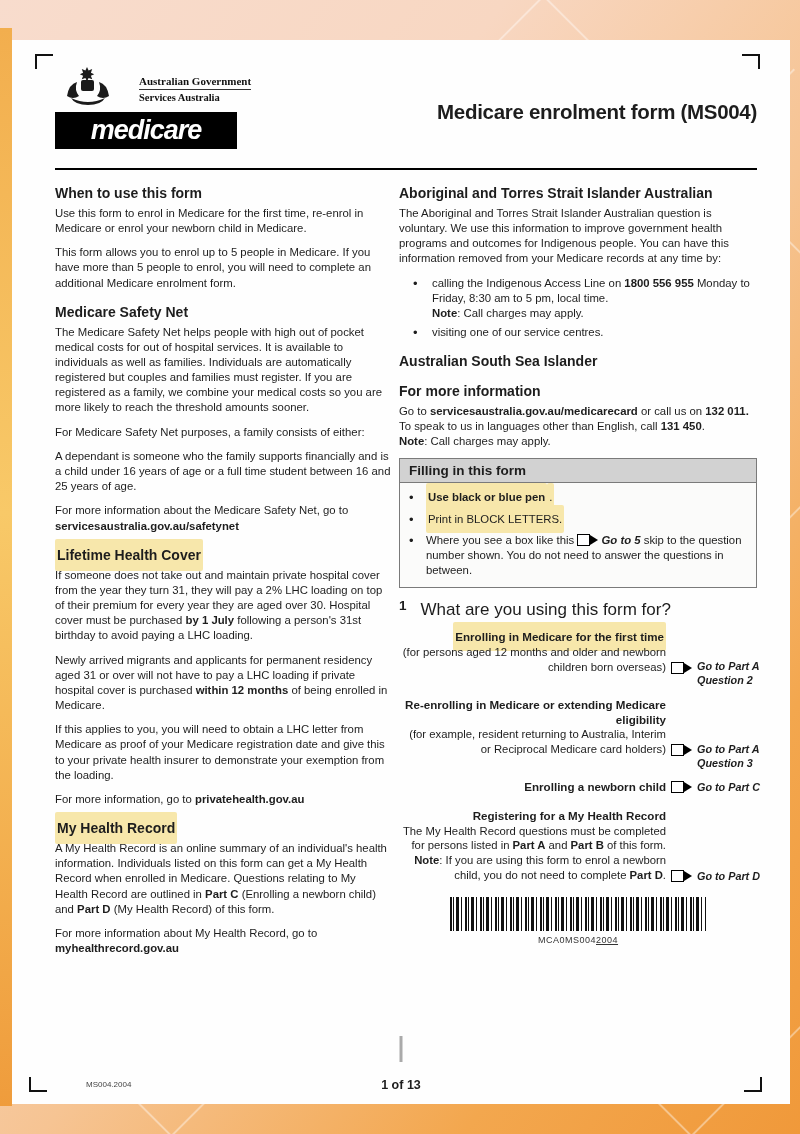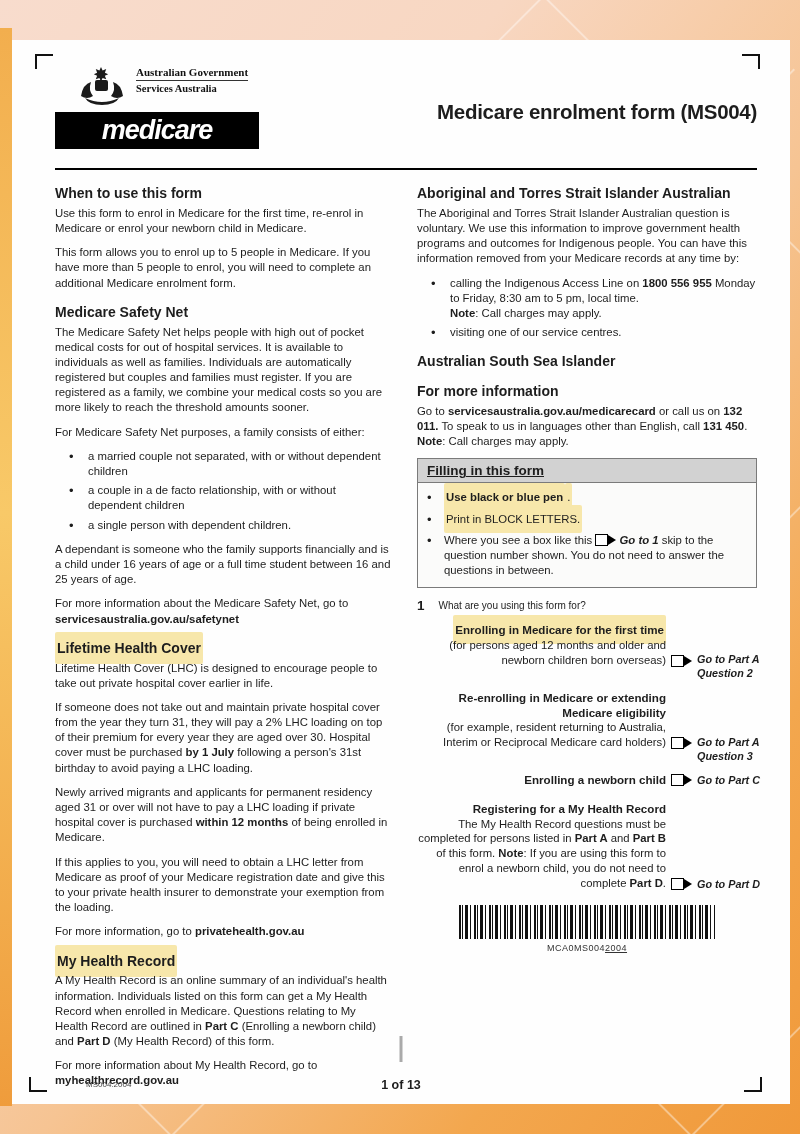--- a/index.html
+++ b/index.html
@@ -16,55 +16,55 @@
   .page{position:absolute;left:12px;top:40px;width:778px;height:1064px;background:#fefefe;}
   .content{position:absolute;left:43px;top:16px;right:33px;bottom:14px;}
   
   .cm{position:absolute;width:16px;height:13px;border:0 solid #111;}
   .cm.tl{left:23px;top:14px;border-left-width:2px;border-top-width:2px;}
   .cm.tr{right:30px;top:14px;border-right-width:2px;border-top-width:2px;}
   .cm.bl{left:17px;bottom:12px;border-left-width:2px;border-bottom-width:2px;}
   .cm.br{right:28px;bottom:12px;border-right-width:2px;border-bottom-width:2px;}
   
   .hdr{position:relative;height:112px;border-bottom:2px solid #000;}
-  .crest{position:absolute;left:22px;top:10px;display:flex;gap:9px;align-items:flex-start;}
+  .crest{position:absolute;left:8px;top:10px;display:flex;gap:26px;align-items:center;}
   .gov-text{font-family:"Liberation Serif","DejaVu Serif",serif;font-weight:bold;color:#111;}
   .gov1{font-size:11px;border-bottom:1.2px solid #333;padding-bottom:2px;margin-bottom:2px;}
   .gov2{font-size:10.5px;}
-  .medicare-box{position:absolute;left:0;top:56px;width:204px;height:37px;background:#000;color:#fff;
+  .medicare-box{position:absolute;left:0;top:56px;width:182px;height:37px;background:#000;color:#fff;
     display:flex;align-items:center;justify-content:center;font-style:italic;font-weight:bold;
     font-size:27px;letter-spacing:-1px;}
   .page-title{position:absolute;right:0;top:44px;font-size:20.5px;font-weight:bold;letter-spacing:-.3px;}
   
-  .cols{display:flex;gap:26px;justify-content:flex-end;}
+  .cols{display:flex;gap:8px;justify-content:flex-end;}
   .col-left{width:336px;padding-top:15px;}
   .col-right{flex:1;padding-top:15px;min-width:0;}
   .h2{font-size:14px;font-weight:bold;margin:13px 0 4px;line-height:1.2;}
   .h2:first-child{margin-top:0;}
   .p{margin:0 0 9px;font-size:11.35px;line-height:1.34;}
   .b{font-weight:bold;} .i{font-style:italic;}
   .hl{background:#f7e7ab;border-radius:2px;padding:8px 2px;}
   ul.bullets{list-style:none;margin:0 0 9px;padding:0;}
   ul.bullets li{position:relative;padding-left:33px;margin-bottom:4px;font-size:11.35px;line-height:1.34;}
   ul.bullets li::before{content:"\2022";position:absolute;left:14px;top:-1px;font-size:13px;}
   
   .fill-box{border:1.5px solid #7a7a7a;background:#fbfbfa;margin:8px 0 4px;}
-  .fill-head{background:#d2d2d2;font-size:13.5px;font-weight:bold;padding:4px 9px;border-bottom:1.5px solid #7a7a7a;text-decoration:underline;}
+  .fill-head{background:#d2d2d2;font-size:13.5px;font-weight:bold;padding:4px 9px;border-bottom:1.5px solid #7a7a7a;}
   .fill-box ul.bullets{margin:7px 0 9px;padding-right:8px;}
   .fill-box ul.bullets li{padding-left:26px;margin-bottom:6px;}
   .fill-box ul.bullets li::before{left:9px;}
   
   .goto-glyph{display:inline-flex;align-items:center;vertical-align:-2px;}
   .gbox{width:11px;height:10px;border:1.6px solid #000;background:#fff;display:inline-block;}
   .garrow{width:0;height:0;border-left:8px solid #000;border-top:5.5px solid transparent;border-bottom:5.5px solid transparent;display:inline-block;}
   
   .type-head{border-bottom:1.5px solid #000;padding-bottom:5px;margin-bottom:10px;}
   .question{display:flex;gap:14px;margin:10px 0 9px;}
   .q-num{font-weight:bold;font-size:13.5px;}
-  .q-text{font-size:10px;padding-top:2px;}
+  .q-text{font-size:17px;padding-top:2px;}
   .option{display:flex;align-items:flex-end;gap:5px;margin-bottom:14px;}
   .option.drop{margin-bottom:22px;}
   .opt-text{flex:1;text-align:right;min-width:0;}
   .opt-title{font-weight:bold;font-size:11.6px;line-height:1.32;}
   .opt-desc{font-size:11.3px;line-height:1.32;}
   .option .goto-glyph{margin-bottom:1px;}
   .goto-label{width:60px;font-size:10.8px;font-weight:bold;font-style:italic;line-height:1.3;white-space:nowrap;}
   .goto-label.two{transform:translateY(13px);}
   
   .barcode-wrap{margin-top:14px;text-align:center;}
@@ -125,30 +125,24 @@
     <div class="cols">
 
       <div class="col-left">
         <h2 class="h2">When to use this form</h2>
         <p class="p">Use this form to enrol in Medicare for the first time, re-enrol in Medicare or enrol your newborn child in Medicare.</p>
         <p class="p">This form allows you to enrol up to 5 people in Medicare. If you have more than 5 people to enrol, you will need to complete an additional Medicare enrolment form.</p>
 
         <h2 class="h2">Medicare Safety Net</h2>
         <p class="p">The Medicare Safety Net helps people with high out of pocket medical costs for out of hospital services. It is available to individuals as well as families. Individuals are automatically registered but couples and families must register. If you are registered as a family, we combine your medical costs so you are more likely to reach the threshold amounts sooner.</p>
         <p class="p">For Medicare Safety Net purposes, a family consists of either:</p>
-        <ul class="bullets">
-          <li>a married couple not separated, with or without dependent children</li>
-          <li>a couple in a de facto relationship, with or without dependent children</li>
-          <li>a single person with dependent children.</li>
-        </ul>
         <p class="p">A dependant is someone who the family supports financially and is a child under 16 years of age or a full time student between 16 and 25 years of age.</p>
         <p class="p"><span>For more information about the Medicare Safety Net, go to </span><span class="b">servicesaustralia.gov.au/safetynet</span></p>
 
         <h2 class="h2"><span class="hl">Lifetime Health Cover</span></h2>
-        <p class="p">Lifetime Health Cover (LHC) is designed to encourage people to take out private hospital cover earlier in life.</p>
         <p class="p"><span>If someone does not take out and maintain private hospital cover from the year they turn 31, they will pay a 2% LHC loading on top of their premium for every year they are aged over 30. Hospital cover must be purchased </span><span class="b">by 1 July</span><span> following a person's 31st birthday to avoid paying a LHC loading.</span></p>
         <p class="p"><span>Newly arrived migrants and applicants for permanent residency aged 31 or over will not have to pay a LHC loading if private hospital cover is purchased </span><span class="b">within 12 months</span><span> of being enrolled in Medicare.</span></p>
         <p class="p">If this applies to you, you will need to obtain a LHC letter from Medicare as proof of your Medicare registration date and give this to your private health insurer to demonstrate your exemption from the loading.</p>
         <p class="p"><span>For more information, go to </span><span class="b">privatehealth.gov.au</span></p>
 
         <h2 class="h2"><span class="hl">My Health Record</span></h2>
         <p class="p"><span>A My Health Record is an online summary of an individual's health information. Individuals listed on this form can get a My Health Record when enrolled in Medicare. Questions relating to My Health Record are outlined in </span><span class="b">Part C</span><span> (Enrolling a newborn child) and </span><span class="b">Part D</span><span> (My Health Record) of this form.</span></p>
         <p class="p"><span>For more information about My Health Record, go to </span><span class="b">myhealthrecord.gov.au</span></p>
       </div>
 
@@ -166,21 +160,21 @@
         <p class="p"><span>Go to </span><span class="b">servicesaustralia.gov.au/medicarecard</span><span> or call us on </span><span class="b">132 011.</span><span> To speak to us in languages other than English, call </span><span class="b">131 450</span><span>.</span><br><span class="b">Note</span><span>: Call charges may apply.</span></p>
 
         <div class="fill-box">
           <div class="fill-head">Filling in this form</div>
           <ul class="bullets">
             <li><span class="b hl">Use black or blue pen</span><span class="hl">.</span></li>
             <li><span class="hl">Print in BLOCK LETTERS.</span></li>
             <li><span>Where you see a box like this </span><span class="goto-glyph">
                   <span class="gbox"></span>
                   <span class="garrow"></span>
-                </span><span> </span><span class="b i">Go to 1</span><span> skip to the question number shown. You do not need to answer the questions in between.</span></li>
+                </span><span> </span><span class="b i">Go to 5</span><span> skip to the question number shown. You do not need to answer the questions in between.</span></li>
           </ul>
         </div>
 
         <div class="question">
           <div class="q-num">1</div>
           <div class="q-text">What are you using this form for?</div>
         </div>
 
         <div>
           <div class="option drop">

